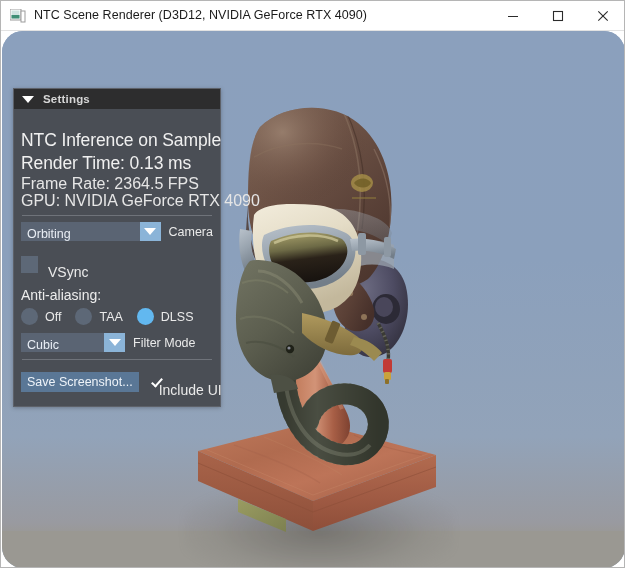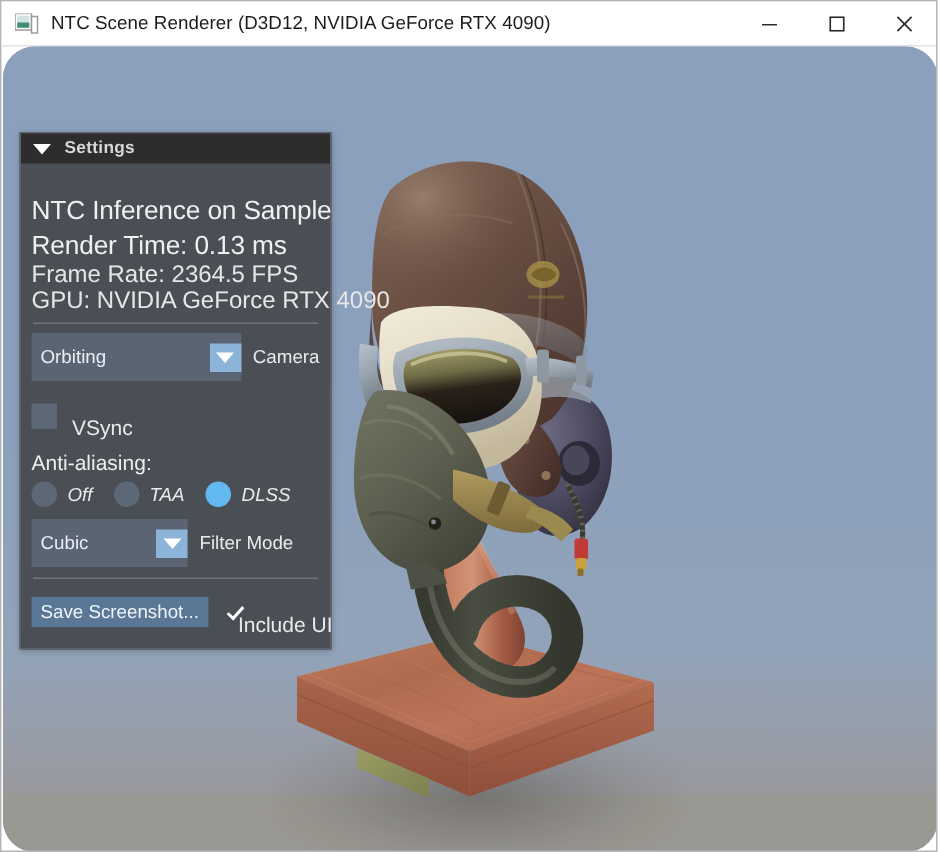--- a/index.html
+++ b/index.html
@@ -142,22 +142,22 @@
   .sep {
     height: 1px;
     background: #6f737a;
     margin: 6px 1px 6px 1px;
   }
 
   .row { display: flex; align-items: center; margin-bottom: 7px; }
 
   .combo {
     display: flex;
-    align-items: center;
-    height: 32px;
+    align-items: flex-end;
+    height: 19px;
     background: #5a6473;
     cursor: default;
   }
   .combo .combo-val {
     color: #e9eef5;
     font-size: 12.5px;
     padding-left: 6px;
     flex: 1;
     white-space: nowrap;
   }
@@ -222,21 +222,20 @@
     cursor: default;
     flex: none;
   }
   .radio.selected { background: #62b8f0; }
   .radio-label {
     color: #eaeaea;
     font-size: 12.5px;
     margin-left: 7px;
     margin-right: 14px;
     white-space: nowrap;
-    font-style: italic;
   }
 
   .btn {
     height: 20px;
     background: #5a7796;
     color: #eef3f9;
     font-size: 12.5px;
     display: flex;
     align-items: center;
     padding: 0 6px;

